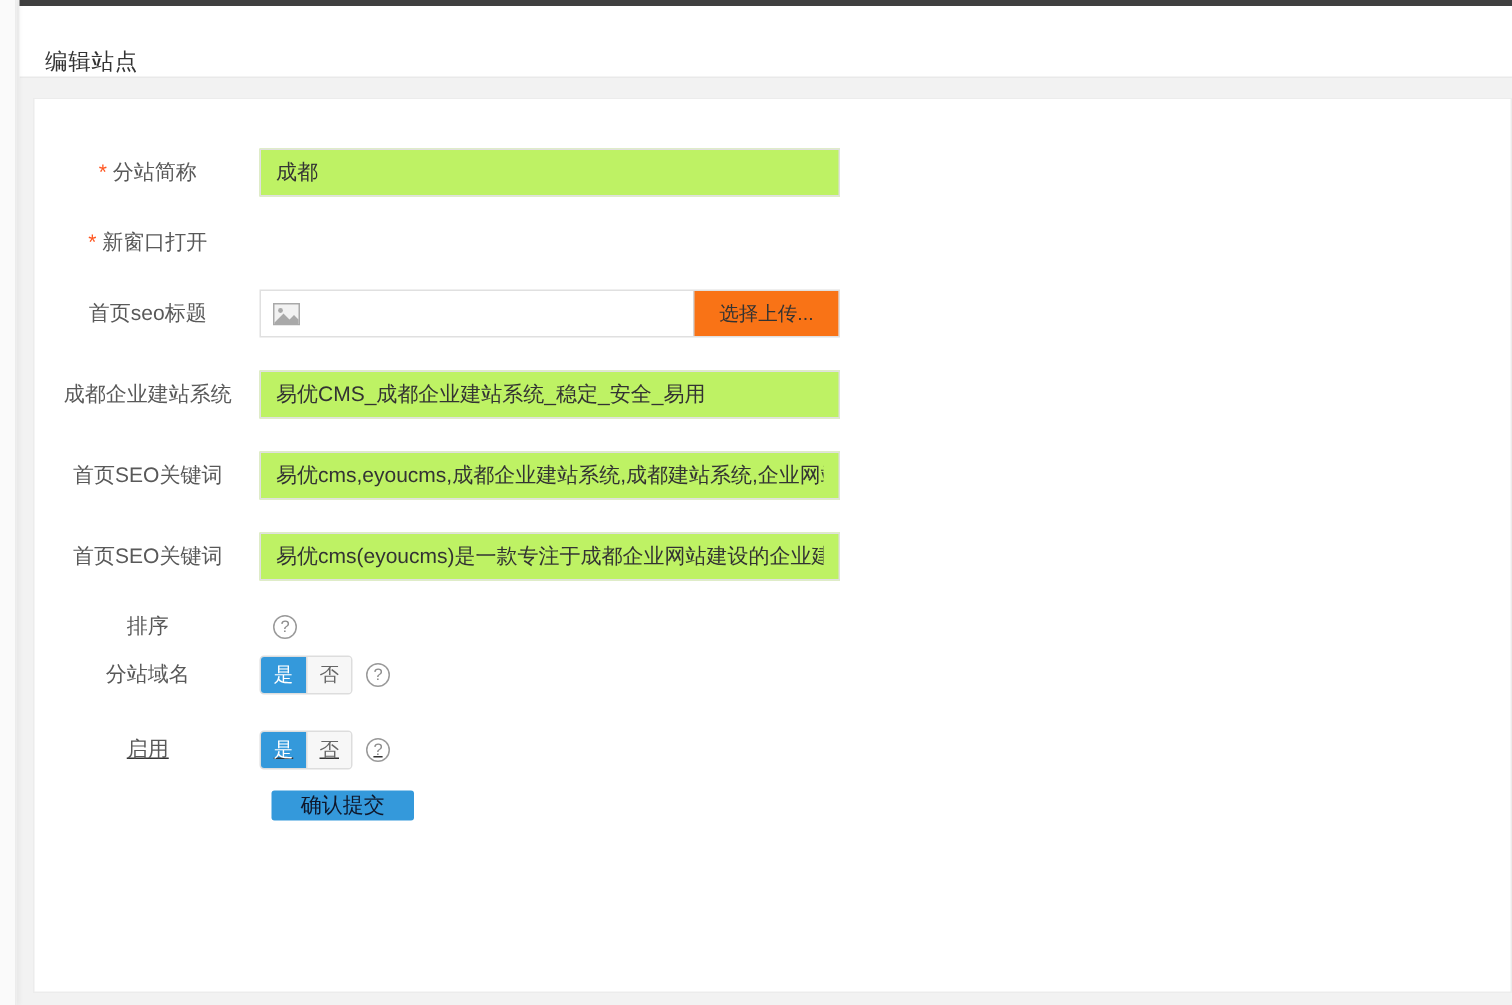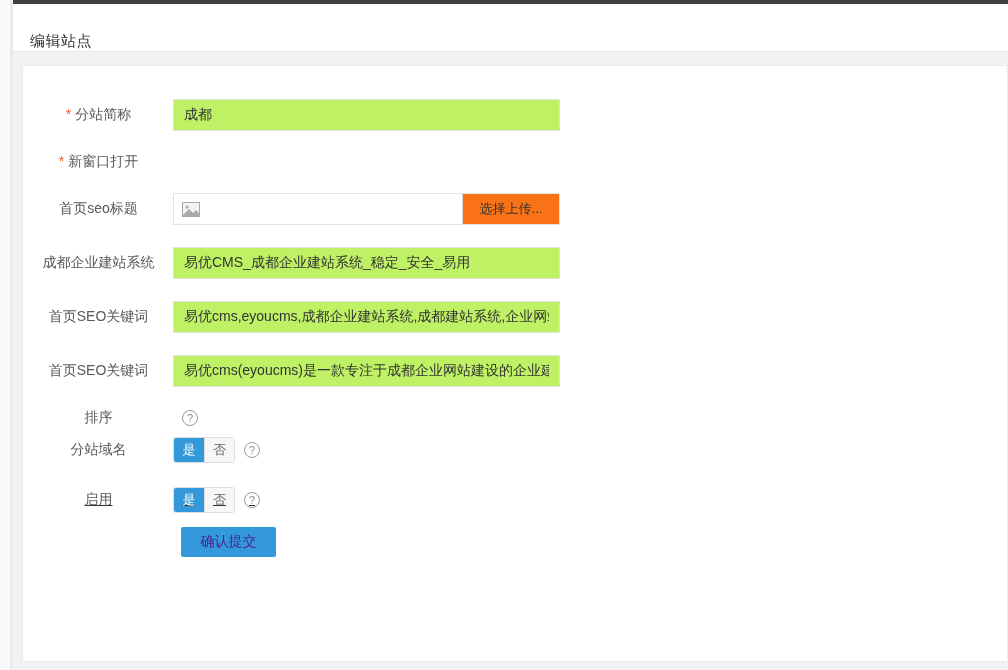--- a/index.html
+++ b/index.html
@@ -128,23 +128,23 @@
     font-size:13px;
     cursor:pointer;
     background:#f7f7f7;
     color:#666;
   }
   .toggle-opt.on { background:var(--accent,#3499db); color:#fff; }
   .toggle-opt.off { border-left:1px solid #ddd; }
 
   .submit-btn {
     margin-left:150px;
-    width:95px; height:30px;
+    width:95px; height:20px;
     background:var(--accent,#3499db);
-    color:#4c1d95;
+    color:#0f172a;
     border:none;
     font-size:14px;
     cursor:pointer;
     border-radius:2px;
     font-family:"Liberation Sans","DejaVu Sans",sans-serif;
   }
 </style>
 </head>
 <body>
 

